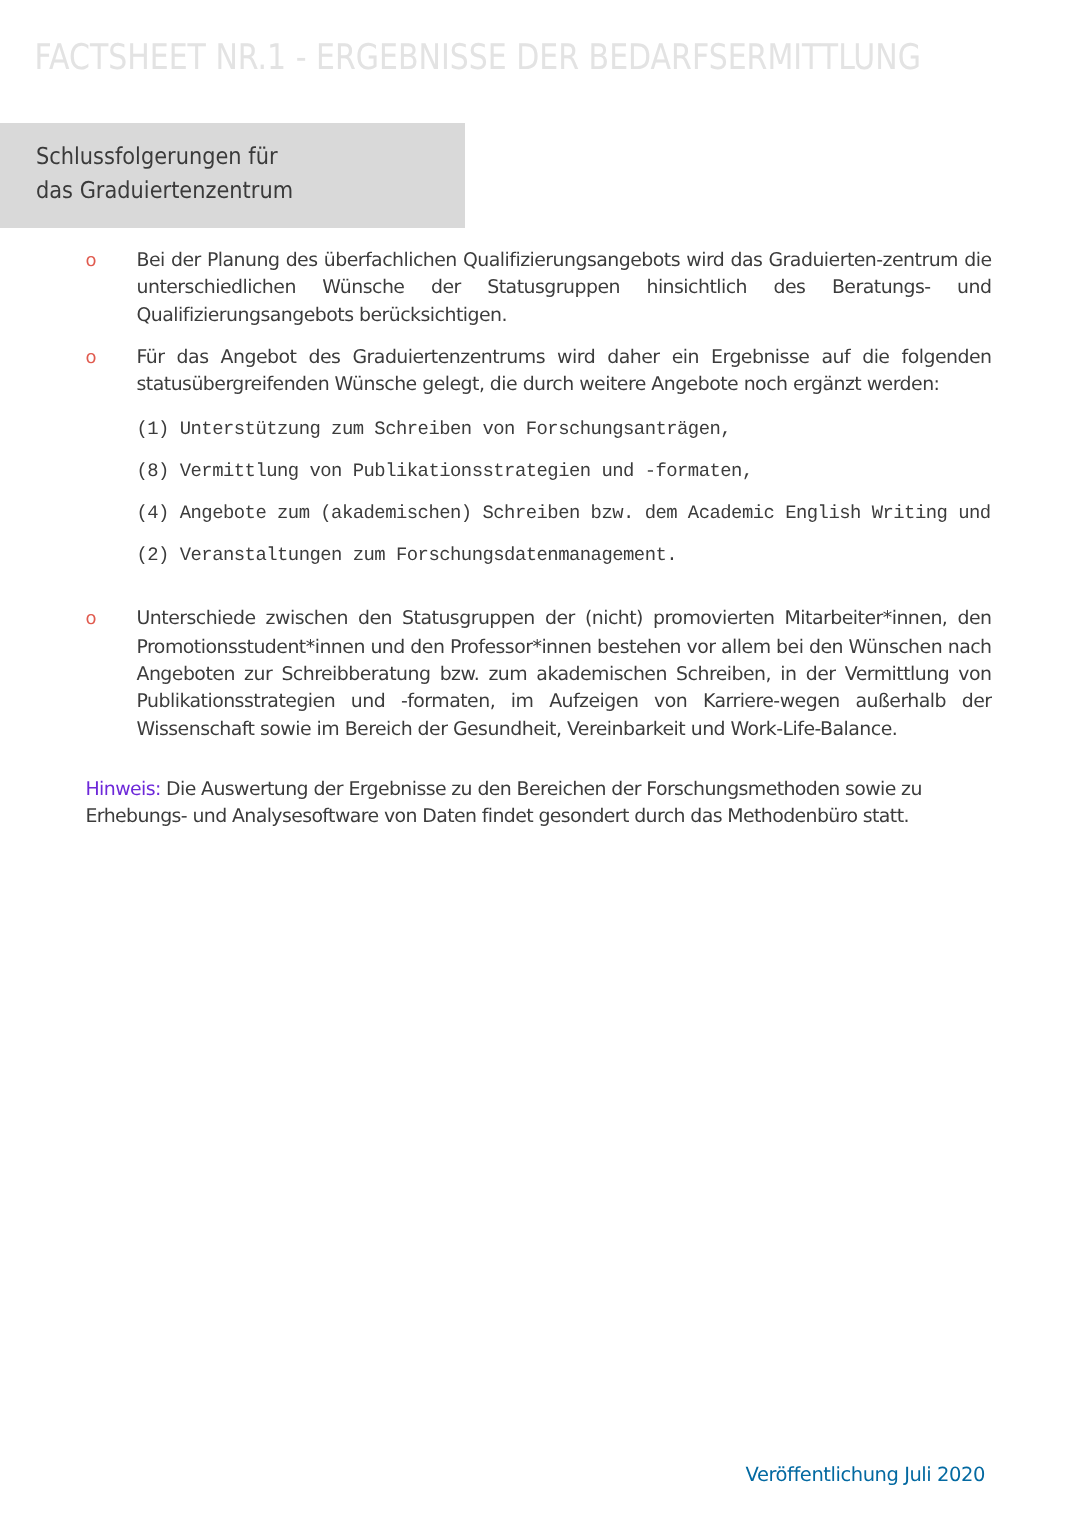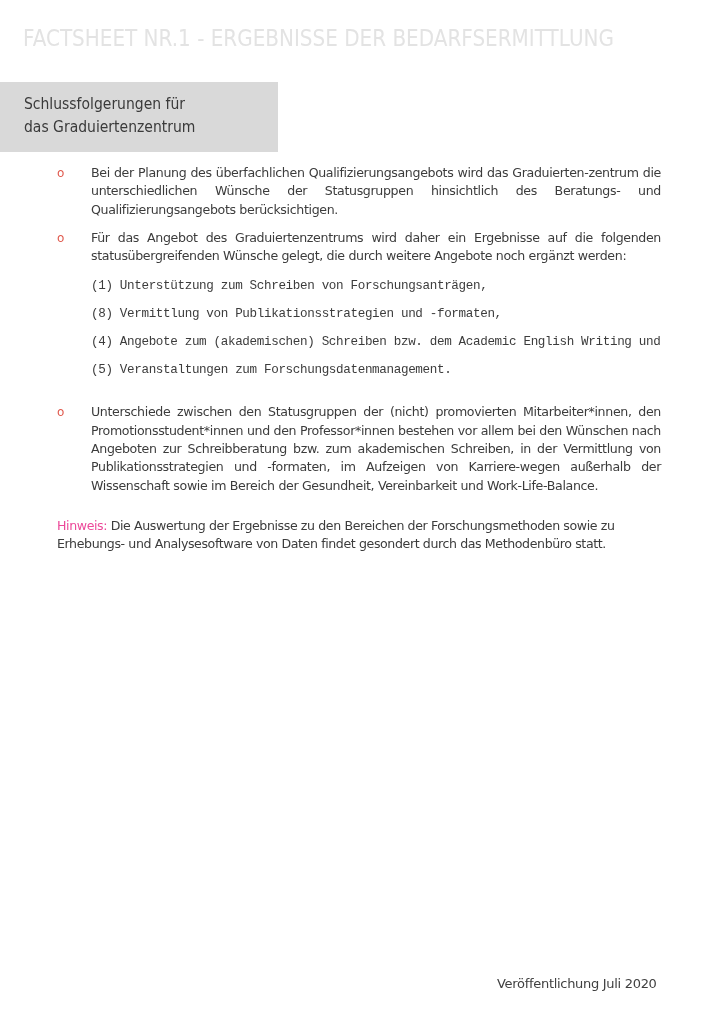--- a/index.html
+++ b/index.html
@@ -10,21 +10,21 @@
     }
     .doc-title {
       position: absolute; left: 23px; top: 24px;
       font-family: "DejaVu Sans", sans-serif;
       font-size: 23.5px; letter-spacing: 0px;
       color: #e3e3e3; white-space: nowrap;
       transform: scaleX(0.85); transform-origin: left top;
     }
     .section-box {
       position: absolute; left: 0; top: 82px;
-      width: 278px; height: 70px; background: #d9d9d9;
+      width: 310px; height: 70px; background: #d9d9d9;
     }
     .section-title {
       position: absolute; left: 24px; top: 11px;
       font-size: 15.5px; line-height: 23px; color: #3a3a3a;
       transform: scaleX(0.9); transform-origin: left top; white-space: nowrap;
     }
     .content {
       position: absolute; left: 57px; top: 164px; width: 604px;
       font-size: 12.6px; line-height: 18.3px;
     }
@@ -42,24 +42,24 @@
     .sublist {
       padding-left: 34px; margin-top: 12px; margin-bottom: 14px; font-family: Liberation Mono, monospace;
     }
     .sublist-item {
       height: 28px; line-height: 18px; letter-spacing: -0.35px;
       white-space: nowrap;
     }
     .note {
       margin-top: 22px; letter-spacing: -0.4px;
     }
-    .note-label { color: #ec4899; }
+    .note-label { color: #6d28d9; }
     .footer {
       position: absolute; left: 497px; top: 976px;
-      font-size: 13px; color: #404040; letter-spacing: -0.3px;
+      font-size: 13px; color: #0369a1; letter-spacing: -0.3px;
       white-space: nowrap;
     }
   </style>
 </head>
 <body>
 
 <div class="doc-title">FACTSHEET NR.1 - ERGEBNISSE DER BEDARFSERMITTLUNG</div>
 
 <div class="section-box">
   <div class="section-title">
@@ -74,21 +74,21 @@
     <span class="bullet-text">Bei der Planung des überfachlichen Qualifizierungsangebots wird das Graduierten-zentrum die unterschiedlichen Wünsche der Statusgruppen hinsichtlich des Beratungs- und Qualifizierungsangebots berücksichtigen.</span>
   </div>
   <div class="bullet">
     <span class="mark">o</span>
     <span class="bullet-text">Für das Angebot des Graduiertenzentrums wird daher ein Ergebnisse auf die folgenden statusübergreifenden Wünsche gelegt, die durch weitere Angebote noch ergänzt werden:</span>
   </div>
   <div class="sublist">
     <div class="sublist-item">(1) Unterstützung zum Schreiben von Forschungsanträgen,</div>
     <div class="sublist-item">(8) Vermittlung von Publikationsstrategien und -formaten,</div>
     <div class="sublist-item">(4) Angebote zum (akademischen) Schreiben bzw. dem Academic English Writing und</div>
-    <div class="sublist-item">(5) Veranstaltungen zum Forschungsdatenmanagement.</div>
+    <div class="sublist-item">(2) Veranstaltungen zum Forschungsdatenmanagement.</div>
   </div>
   <div class="bullet">
     <span class="mark">o</span>
     <span class="bullet-text">Unterschiede zwischen den Statusgruppen der (nicht) promovierten Mitarbeiter*innen, den Promotionsstudent*innen und den Professor*innen bestehen vor allem bei den Wünschen nach Angeboten zur Schreibberatung bzw. zum akademischen Schreiben, in der Vermittlung von Publikationsstrategien und -formaten, im Aufzeigen von Karriere-wegen außerhalb der Wissenschaft sowie im Bereich der Gesundheit, Vereinbarkeit und Work-Life-Balance.</span>
   </div>
   <div class="note">
     <span class="note-label">Hinweis:</span><span> Die Auswertung der Ergebnisse zu den Bereichen der Forschungsmethoden sowie zu Erhebungs- und Analysesoftware von Daten findet gesondert durch das Methodenbüro statt.</span>
   </div>
 </div>
 

